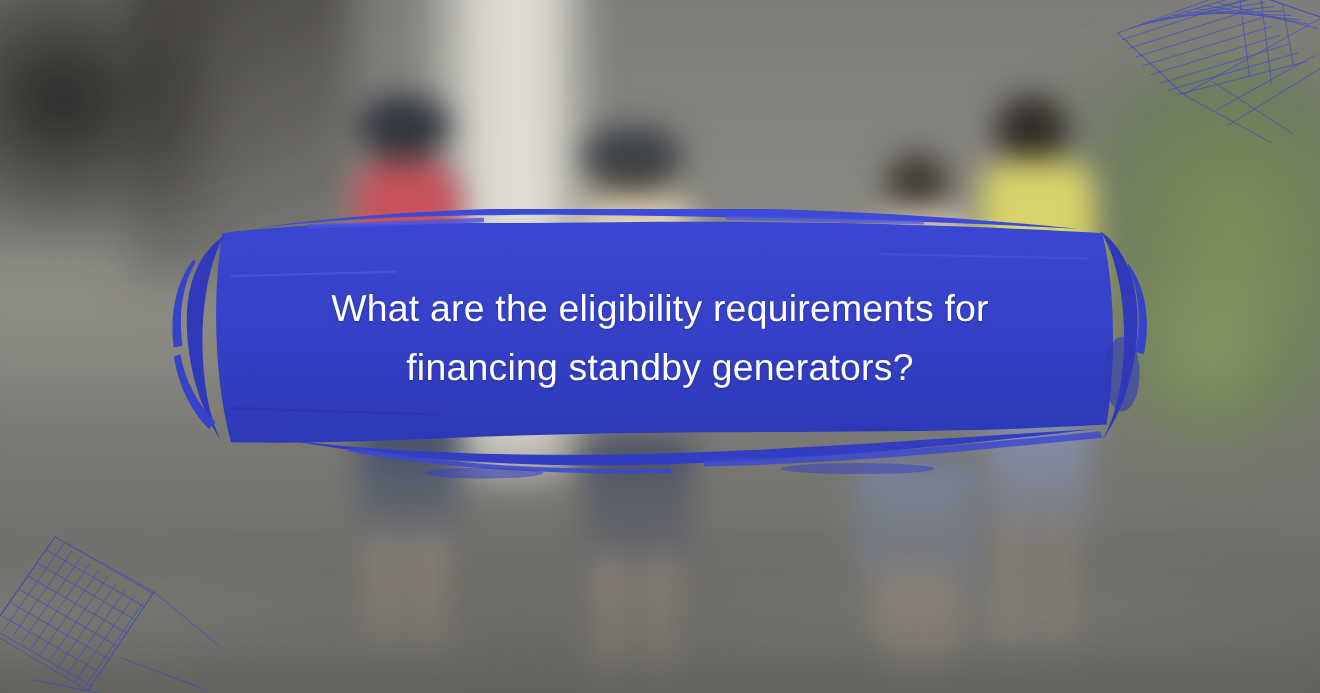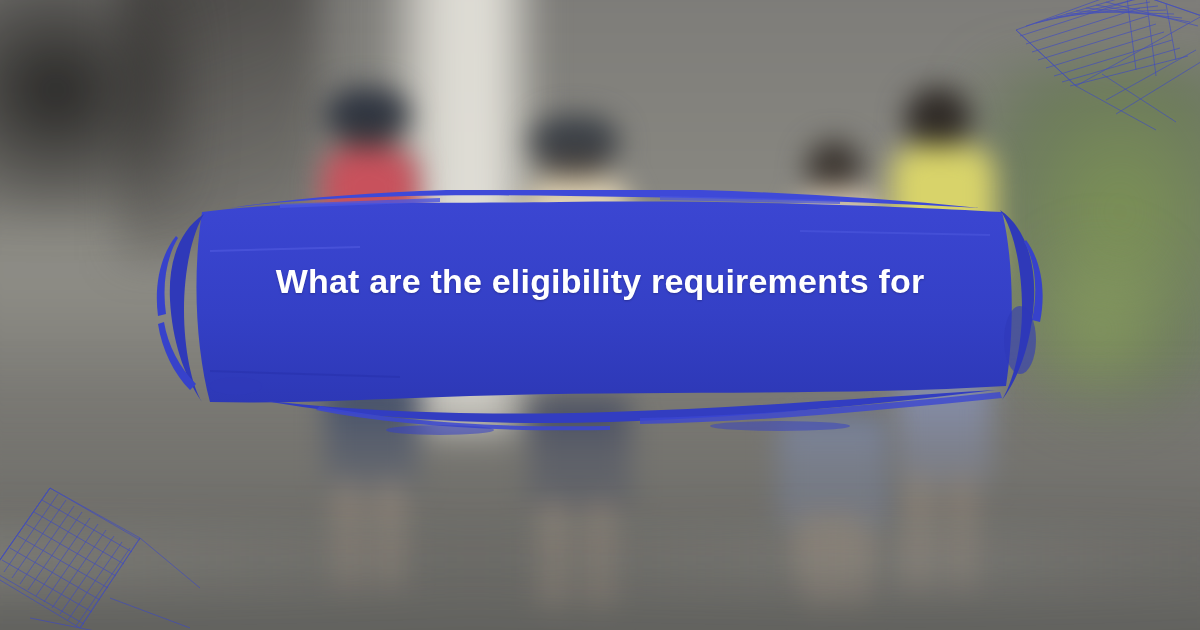--- a/index.html
+++ b/index.html
@@ -72,21 +72,21 @@
   }
   #banner svg { width:100%; height:100%; display:block; }
 
   #headline {
     position:absolute;
     left:200px; top:255px; width:800px;
     text-align:center;
     color:#ffffff;
     font-size:34px;
     line-height:1.55;
-    font-weight:700;
+    font-weight:400;
     letter-spacing:.2px;
     text-shadow:0 1px 2px rgba(20,20,60,.35);
   }
 
   
   .mesh { position:absolute; }
   #mesh-tr { right:-6px; top:-10px; width:200px; height:150px; }
   #mesh-bl { left:-10px; bottom:-8px; width:230px; height:160px; }
   .mesh svg { display:block; width:100%; height:100%; }
 </style>
@@ -184,20 +184,21 @@
     <ellipse cx="880" cy="150" rx="16" ry="34" fill="#2f39b9" opacity=".6"></ellipse>
 
     <path d="M70,60 L220,56 L220,58 L70,62 Z" fill="#5a64e6" opacity=".45"></path>
     <path d="M660,40 L850,44 L850,46 L660,42 Z" fill="#5a64e6" opacity=".35"></path>
     <path d="M70,180 L260,186 L260,188 L70,182 Z" fill="#262fa8" opacity=".45"></path>
   </svg>
 </div>
 
 <div id="headline">
   <div>What are the eligibility requirements for</div>
+  <div>financing standby generators?</div>
 </div>
 
 <div class="mesh" id="mesh-tr">
   <svg viewBox="0 0 200 150">
     <g stroke="#3a46c9" stroke-width="0.7" fill="none" opacity=".85">
       <path d="M10,40 L120,0 L196,26 L70,96 Z"></path>
       <path d="M10,40 L70,96"></path>
         <path d="M120,0 L196,26"></path>
       <path d="M20,36 L128,4"></path>
         <path d="M30,33 L136,8"></path>

